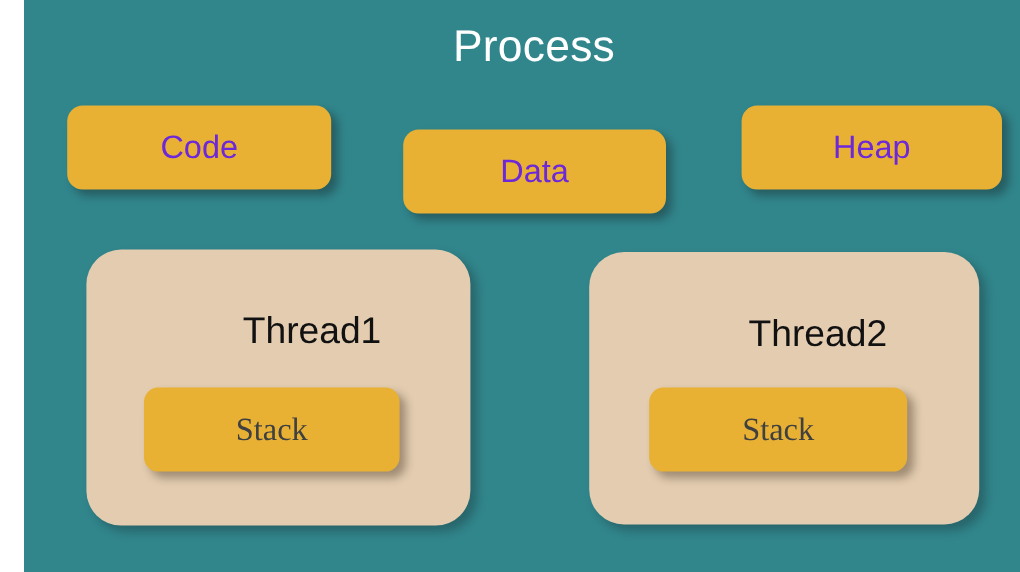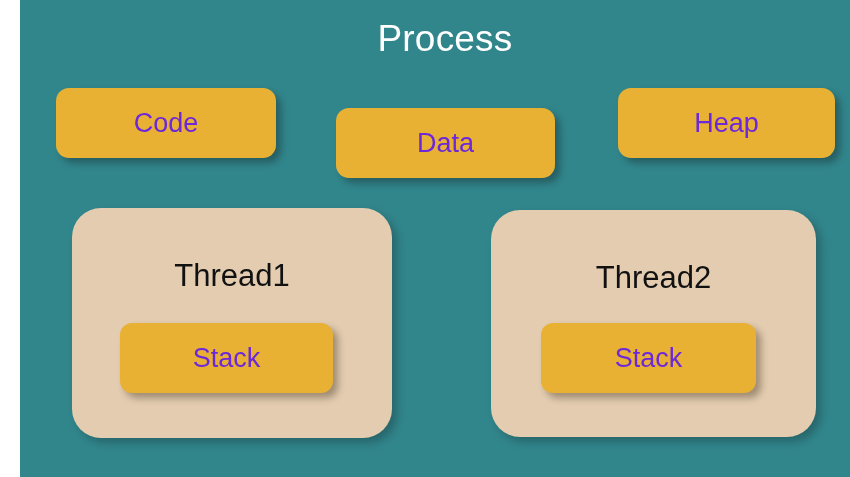--- a/index.html
+++ b/index.html
@@ -70,38 +70,40 @@
     position: absolute;
     left: 0;
     width: 100%;
     top: 50px;
     text-align: center;
     color: #111111;
     font-size: 31px;
     font-weight: 400;
     line-height: 36px;
     white-space: nowrap;
+    padding-left: 28px;
   }
 
   
   .stack-box {
     position: absolute;
     background: #e8b134;
     border-radius: 12px;
     box-shadow: 5px 5px 7px rgba(60, 45, 25, 0.40);
     display: flex;
     align-items: center;
     justify-content: center;
   }
   .stack-box .seg-label {
-    color: #6d28d9;
+    color: #404040;
     font-size: 27px;
     font-weight: 400;
     line-height: 32px;
     white-space: nowrap;
+    font-family: Liberation Serif, serif;
   }
   #stack-1 { left: 48px; top: 115px; width: 213px; height: 70px; }
   #stack-2 { left: 50px; top: 113px; width: 215px; height: 70px; }
 </style>
 </head>
 <body>
 
 <div id="canvas">
 
   <div class="process-title">Process</div>

